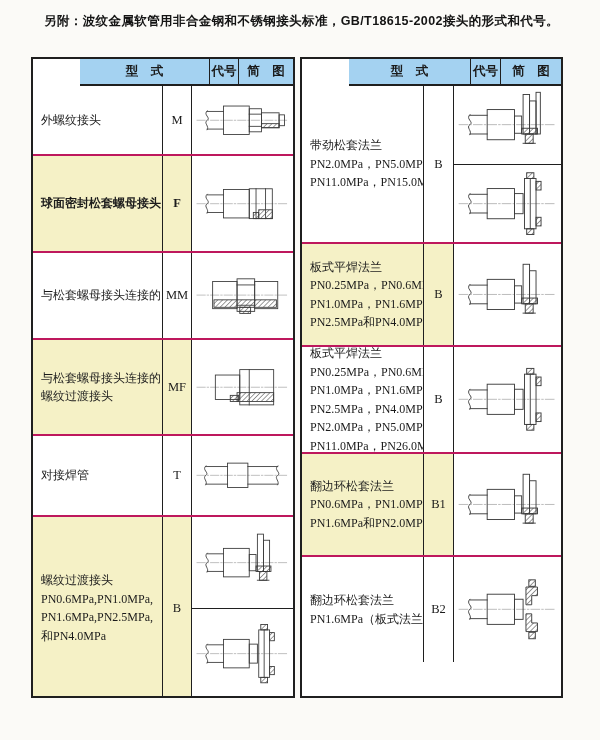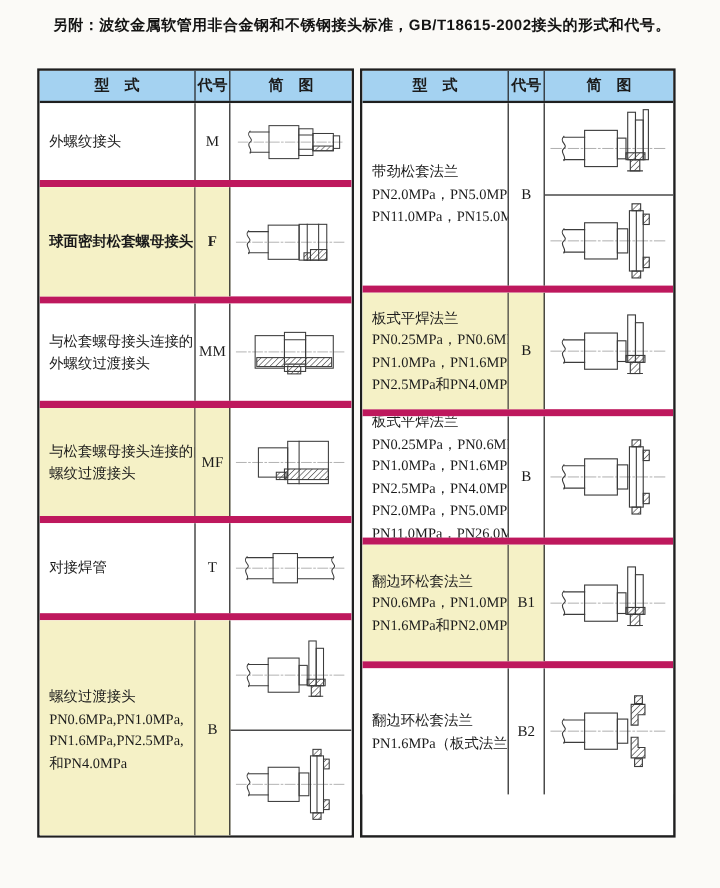--- a/index.html
+++ b/index.html
@@ -15,28 +15,28 @@
   }
   .tbl{
     position:absolute;top:57px;height:641px;background:#ffffff;
     border:2px solid #1f1f1f;box-sizing:border-box;overflow:hidden;
   }
   #tbl-left{left:31px;width:264px;}
   #tbl-right{left:300px;width:263px;}
   .hdr{
     display:grid;height:27px;box-sizing:border-box;
     background:#a4d2f1;border-bottom:2px solid #1f1f1f;
-    font-weight:700;font-size:12.5px;
+    font-weight:700;font-size:12.5px;margin-left:47px;
   }
   .hdr>div{
     display:flex;align-items:center;justify-content:center;
     border-right:1px solid #1f1f1f;box-sizing:border-box;
   }
   .hdr>div:last-child{border-right:none;}
-  .row{display:grid;box-sizing:border-box;border-bottom:6px solid #be185d;background:#fff;}
+  .row{display:grid;box-sizing:border-box;border-bottom:2px solid #be185d;background:#fff;}
   .rows .row:last-child{border-bottom:none;}
   .cell{box-sizing:border-box;border-right:1px solid #1f1f1f;overflow:hidden;}
   .c-type{display:flex;align-items:center;padding:4px 3px 4px 8px;font-size:12px;}
   .tline{line-height:18.5px;white-space:nowrap;}
   .c-code{display:flex;align-items:center;justify-content:center;font-size:12.5px;}
   .c-diag{border-right:none;display:flex;flex-direction:column;}
   .row.hl .c-type,.row.hl .c-code{background:#f5f1c6;}
   .dsub{flex:1;display:flex;align-items:center;justify-content:center;min-height:0;}
   .dsplit{border-top:1px solid #1f1f1f;}
   svg.diag{width:94%;height:92%;}
@@ -111,21 +111,20 @@
               <rect x="94" y="54" width="20" height="13" class="h"></rect>
               <rect x="86" y="58" width="8" height="9" class="h"></rect>
             </svg>
           </div>
         </div>
       </div>
       <div class="row" style="grid-template-columns: 130px 29px 1fr; height: 87px;">
         <div class="cell c-type">
           <div>
             <div class="tline">与松套螺母接头连接的</div>
-            <div class="tline">外螺纹过渡接头</div>
           </div>
         </div>
         <div class="cell c-code">MM</div>
         <div class="cell c-diag">
           <div class="dsub">
             <svg class="diag" viewBox="0 0 140 90" preserveAspectRatio="xMidYMid meet">
               <line class="cl" x1="3" y1="45" x2="137" y2="45"></line>
               <rect x="26" y="25" width="36" height="40"></rect>
               <rect x="62" y="21" width="26" height="48"></rect>
               <line x1="62" y1="30" x2="88" y2="30"></line>

